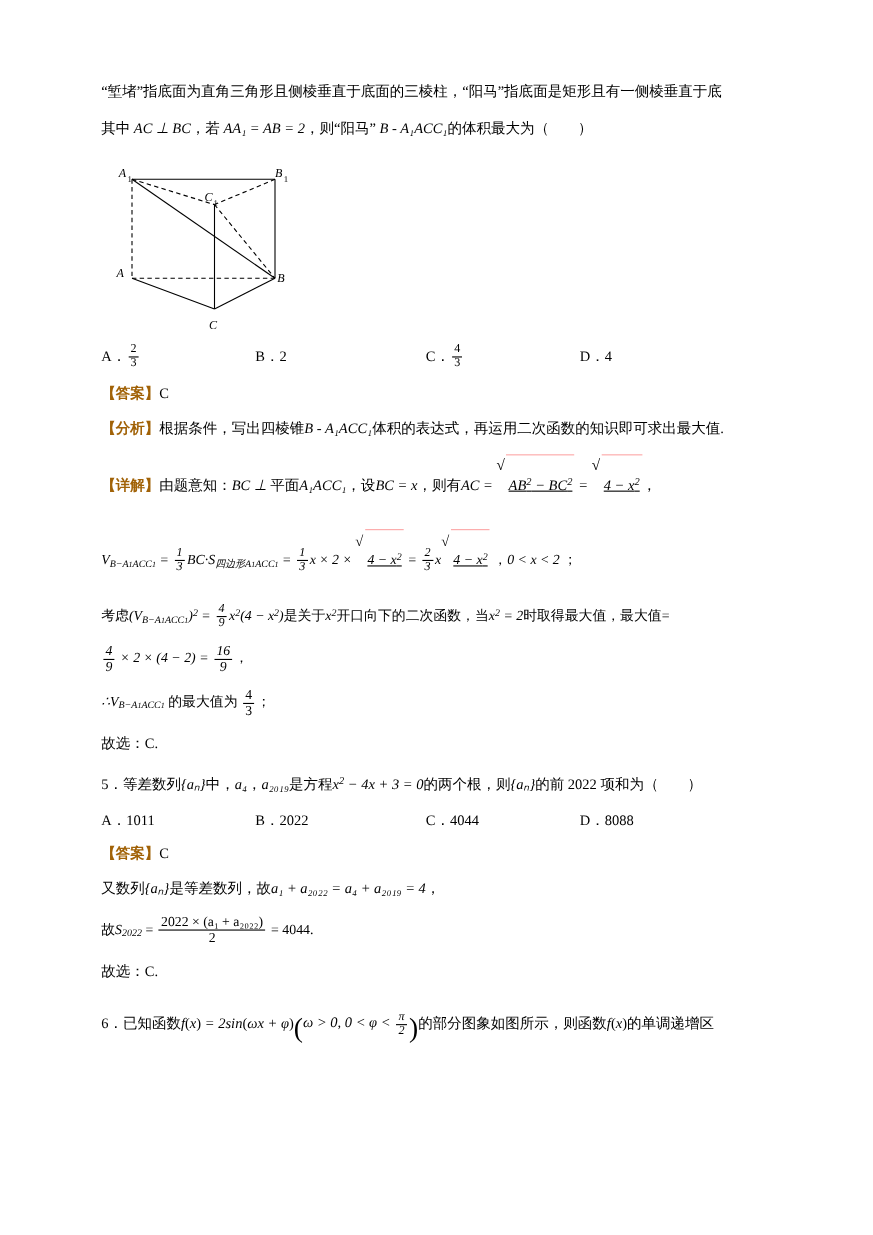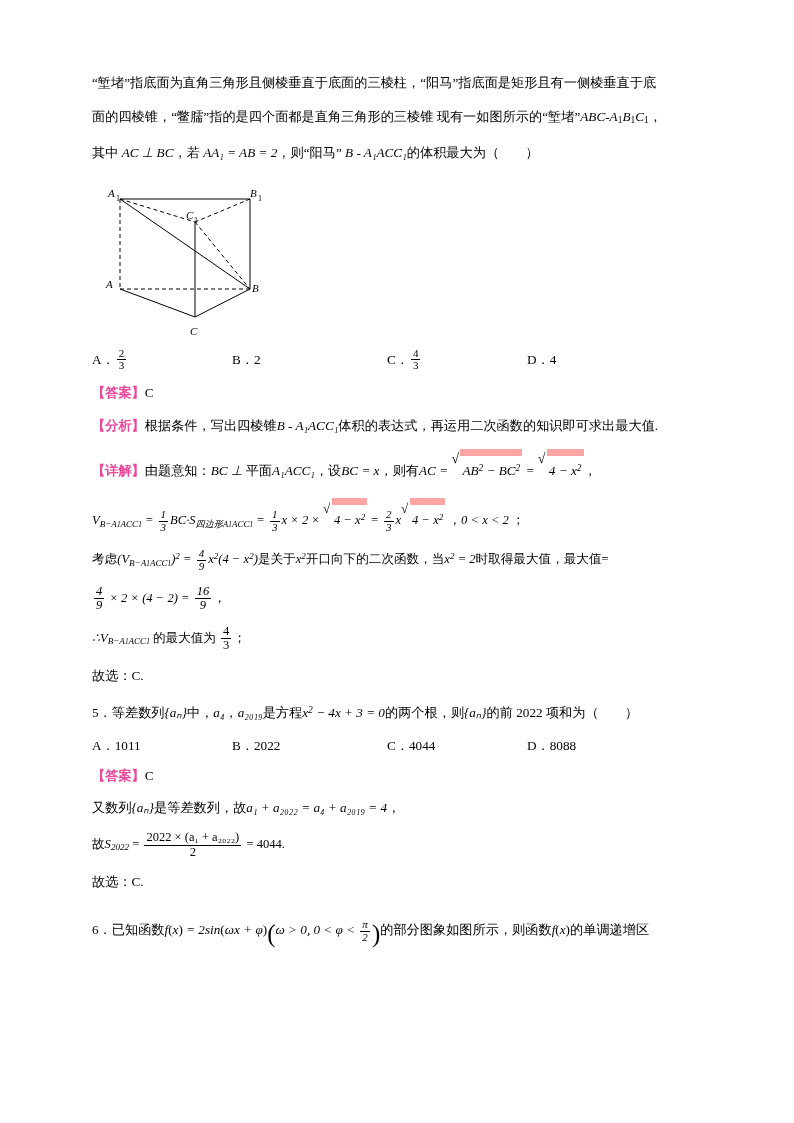--- a/index.html
+++ b/index.html
@@ -26,21 +26,21 @@
     left: 92px;
     top: 72px;
     width: 616px;
   }
   p {
     margin: 0 0 13px 0;
     font-size: 13.2px;
     line-height: 1.62;
   }
   .tag {
-    color: #ec4899;
+    color: #a16207;
     font-weight: bold;
   }
   .ans-line {
     margin-bottom: 11px;
   }
   .opts {
     display: flex;
     margin: 2px 0 10px 0;
     font-size: 13.2px;
   }
@@ -78,23 +78,24 @@
     padding-left: 9px;
   }
   .sqrt::before {
     content: "√";
     position: absolute;
     left: 0;
     top: -1px;
     font-size: 1.05em;
   }
   .sqrt > span {
-    border-top: 7px solid #fca5a5;
-    padding: 4px 2px;
+    border-top: 1px solid #fca5a5;
+    padding: 16px 2px;
     display: inline-block;
+    text-decoration: underline;
   }
   .figure {
     position: relative;
     width: 300px;
     height: 165px;
     margin: 4px 0 6px 8px;
   }
   .eqline {
     font-size: 12.6px;
     line-height: 1.8;
@@ -107,23 +108,20 @@
   }
 </style>
 </head>
 <body>
 
 <div class="page">
   <div class="content">
 
     <p>
       <span>“堑堵”指底面为直角三角形且侧棱垂直于底面的三棱柱，“阳马”指底面是矩形且有一侧棱垂直于底</span>
-    </p>
-    <p>
-      <span>面的四棱锥，“鳖臑”指的是四个面都是直角三角形的三棱锥 现有一如图所示的“堑堵”</span><i class="mi">ABC</i><span>-</span><i class="mi">A</i><span class="sub">1</span><i class="mi">B</i><span class="sub">1</span><i class="mi">C</i><span class="sub">1</span><span>，</span>
     </p>
     <p>
       <span>其中</span>
       <i class="mi"><span>AC ⊥ BC</span></i><span>，若</span>
       <i class="mi"><span>AA₁ = AB = 2</span></i><span>，则“阳马”</span>
       <i class="mi"><span>B - A₁ACC₁</span></i><span>的体积最大为（　　）</span>
     </p>
 
     <div class="figure">
       <svg width="300" height="165" viewBox="0 0 300 165">

